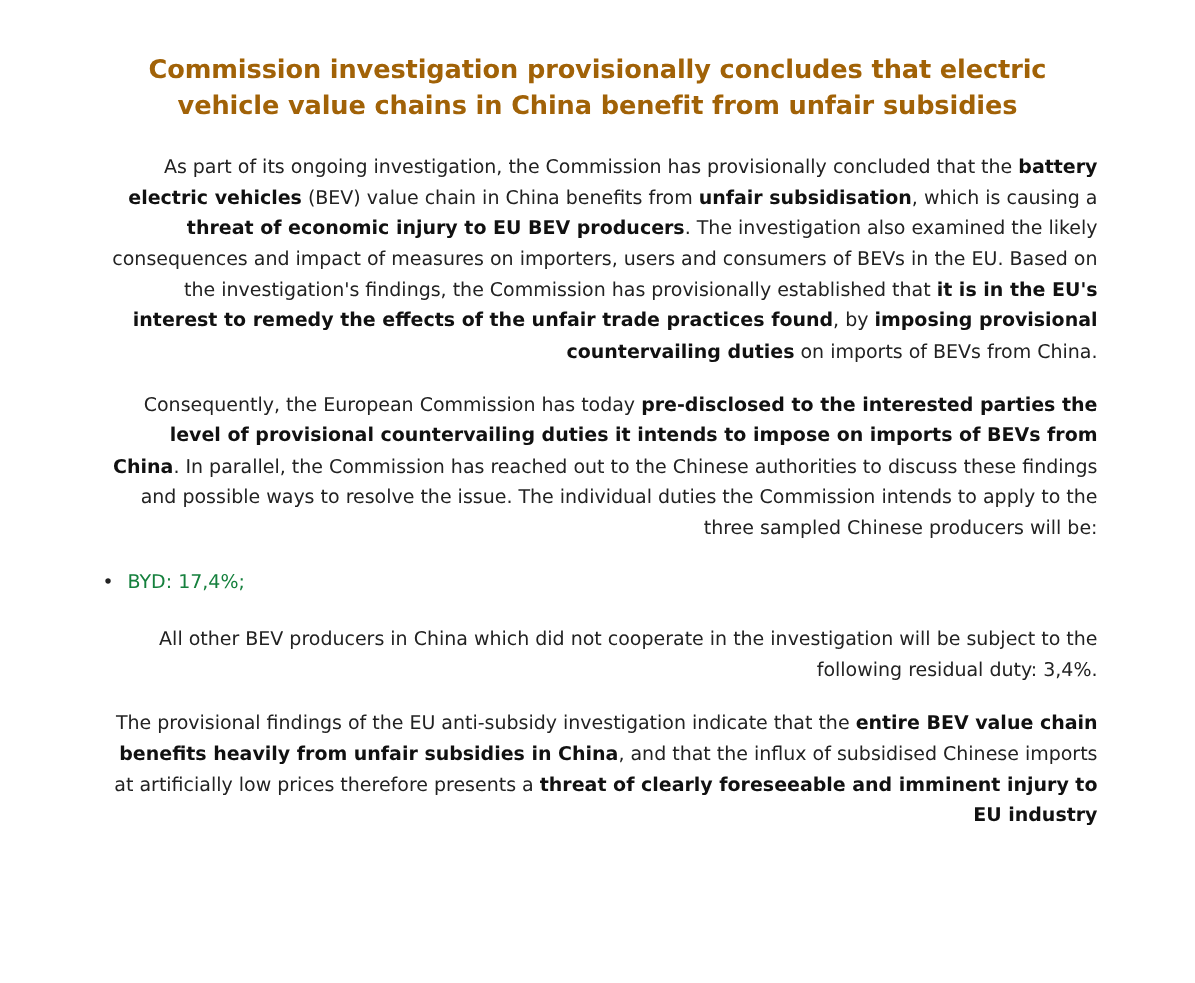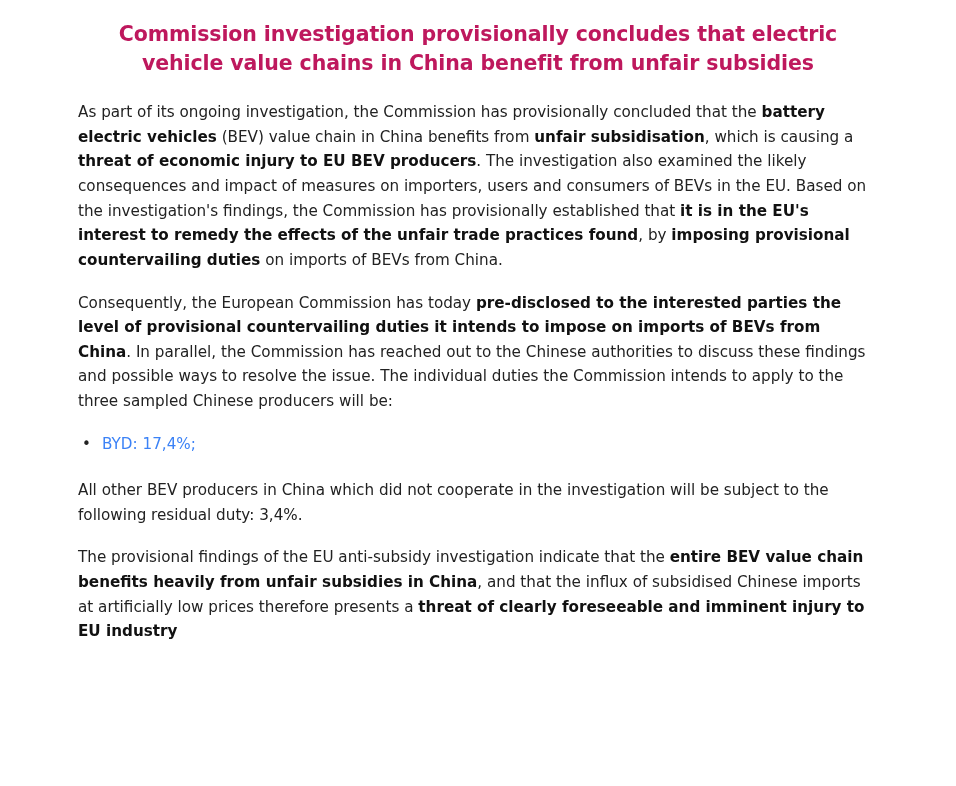--- a/index.html
+++ b/index.html
@@ -17,47 +17,47 @@
   .page {
     box-sizing: border-box;
     width: 956px;
     padding: 14px 78px 0 78px;
   }
   h1.doc-title {
     font-size: 20.5px;
     line-height: 1.42;
     font-weight: bold;
     text-align: center;
-    margin: 6px 0 22px 0;
-    color: #be185d;
+    margin: 27px 0 22px 0;
+    color: #a16207;
     letter-spacing: -0.1px;
   }
   p.para {
     font-size: 15.2px;
     line-height: 1.62;
     margin: 0 0 18px 0;
     color: #222222;
-    text-align: left;
+    text-align: right;
   }
   .b {
     font-weight: bold;
     color: #111111;
   }
   ul.duty-list {
     list-style: none;
     margin: 0 0 18px 0;
     padding: 0;
   }
   ul.duty-list li {
     font-size: 15.2px;
     line-height: 1.6;
     margin: 0 0 22px 0;
     padding-left: 24px;
     position: relative;
-    color: #3b82f6;
+    color: #15803d;
   }
   ul.duty-list li::before {
     content: "\2022";
     position: absolute;
     left: 4px;
     top: 0;
     font-size: 15px;
     color: #222222;
   }
 </style>

